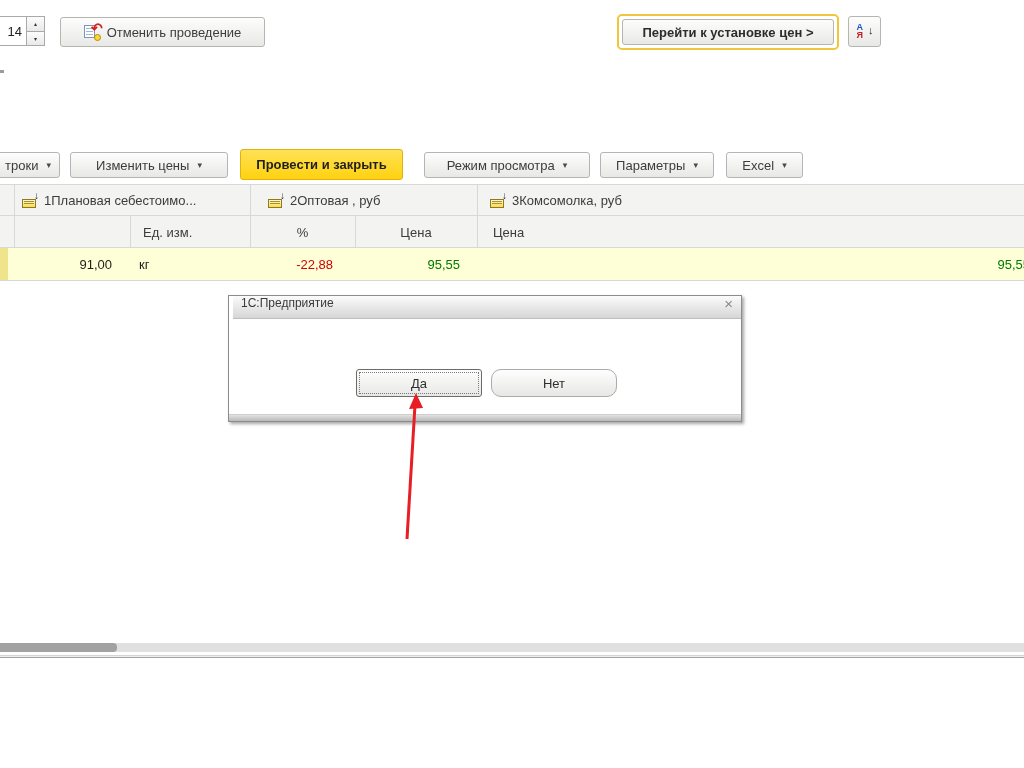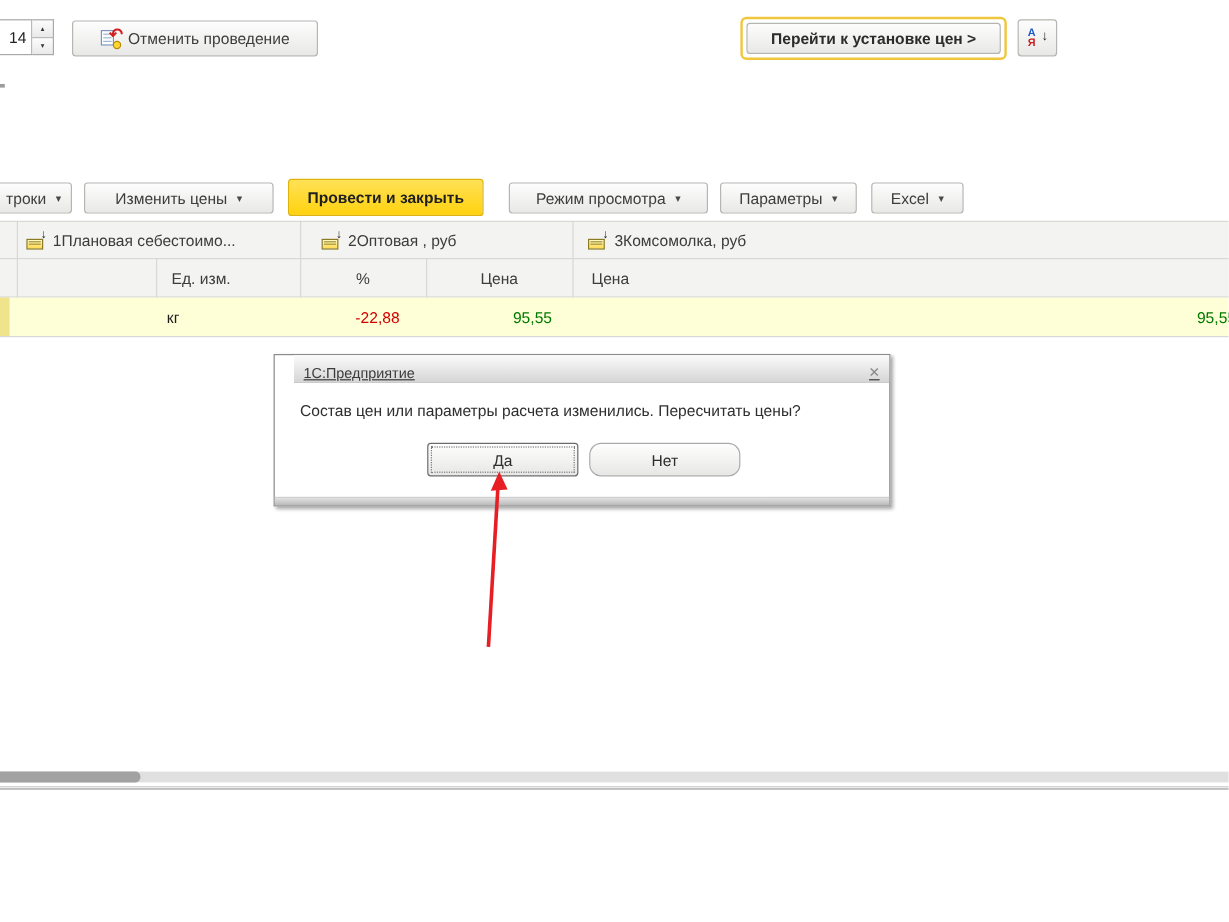--- a/index.html
+++ b/index.html
@@ -67,25 +67,25 @@
   .red { color:#cf0000; }
   .green { color:#007a00;align-items:center; }
 
   
   .dialog {
     position:absolute; left:228px; top:295px; width:514px; height:127px;
     background:#fff; border:1px solid #8c8c8c;
     box-shadow:2px 2px 3px rgba(0,0,0,0.35);
   }
   .dlg-title {
-    position:absolute; left:16px; top:0; right:0; height:23px;
+    position:absolute; left:4px; top:0; right:0; height:23px;
     background:linear-gradient(#fbfbfb,#d6d6d6);
     border-bottom:1px solid #bdbdbd;
-    display:flex; align-items:flex-end; padding:0 8px;
-    font-size:12px; color:#3a3a3a;text-decoration:underline;
+    display:flex; align-items:flex-start; padding:0 8px;
+    font-size:12px; color:#3a3a3a;
   }
   .dlg-close { margin-left:auto; font-size:15px; color:#8a8a8a; line-height:15px; cursor:default; }
   .dlg-msg { position:absolute; left:21px; top:39px; right:12px; font-size:13px; color:#2e2e2e; }
   .dlg-btn {
     position:absolute; top:73px; height:28px; width:126px;
     background:linear-gradient(#fefefe,#e7e7e5); border:1px solid #ababab; border-radius:3px;
     display:flex; align-items:center; justify-content:center; font-size:13px; color:#2e2e2e;
   }
   .dlg-btn.focused { border-color:#6b6b6b; outline:1px dotted #7a7a7a; outline-offset:-4px; }
   .dlg-bottom { position:absolute; left:0; right:0; bottom:0; height:7px; background:linear-gradient(#e2e2e2,#b9b9b9); border-top:1px solid #cfcfcf; }
@@ -224,39 +224,41 @@
   <div class="tbl-line" style="left:0; top:247px; width:1024px; height:1px;"></div>
   <div class="tbl-line" style="left:0; top:280px; width:1024px; height:1px;"></div>
   <div class="tbl-line" style="left:14px; top:184px; width:1px; height:97px;"></div>
   <div class="tbl-line" style="left:130px; top:215px; width:1px; height:66px;"></div>
   <div class="tbl-line" style="left:250px; top:184px; width:1px; height:97px;"></div>
   <div class="tbl-line" style="left:355px; top:215px; width:1px; height:66px;"></div>
   <div class="tbl-line" style="left:477px; top:184px; width:1px; height:97px;"></div>
 
   <div class="datarow-bg" style="left:8px; top:248px; width:1016px; height:32px;"></div>
   <div class="marker" style="left:0; top:248px; width:8px; height:32px;"></div>
+  <div class="cell num" style="left:15px; top:248px; width:115px; height:32px; padding-right:18px; color:#1f1f1f;">
+    <span>91,00</span>
+  </div>
   <div class="cell" style="left:131px; top:248px; width:118px; height:32px; padding-left:8px; color:#1f1f1f;">
     <span>кг</span>
   </div>
   <div class="cell num red" style="left:251px; top:248px; width:104px; height:32px; padding-right:22px;">
     <span>-22,88</span>
   </div>
   <div class="cell num green" style="left:356px; top:248px; width:121px; height:32px; padding-right:17px;">
     <span>95,55</span>
   </div>
   <div class="cell num green" style="left:478px; top:248px; width:554px; height:32px; padding-right:2px;">
     <span>95,55</span>
   </div>
 
   <div class="dialog">
     <div class="dlg-title">
       <span>1С:Предприятие</span>
       <span class="dlg-close">×</span>
     </div>
-    <div class="dlg-msg">Состав цен или параметры расчета изменились. Пересчитать цены?</div>
     <div class="dlg-btn focused" style="left:127px;">
       <span>Да</span>
     </div>
     <div class="dlg-btn" style="left:262px;border-radius:10px;">
       <span>Нет</span>
     </div>
     <div class="dlg-bottom"></div>
   </div>
 
   <svg class="red-arrow" viewBox="0 0 36 152">

